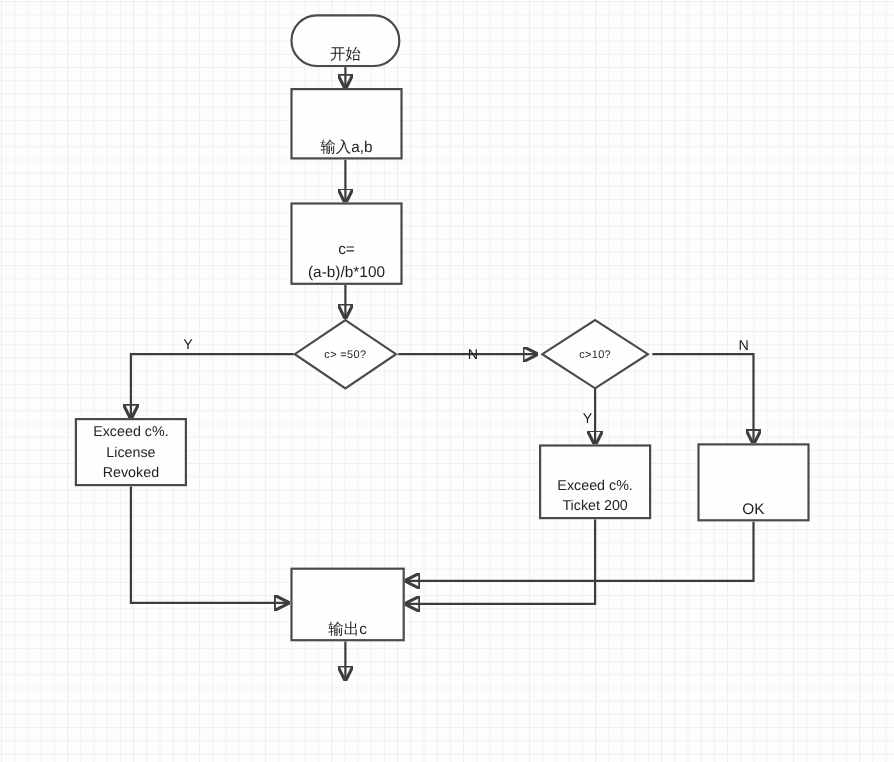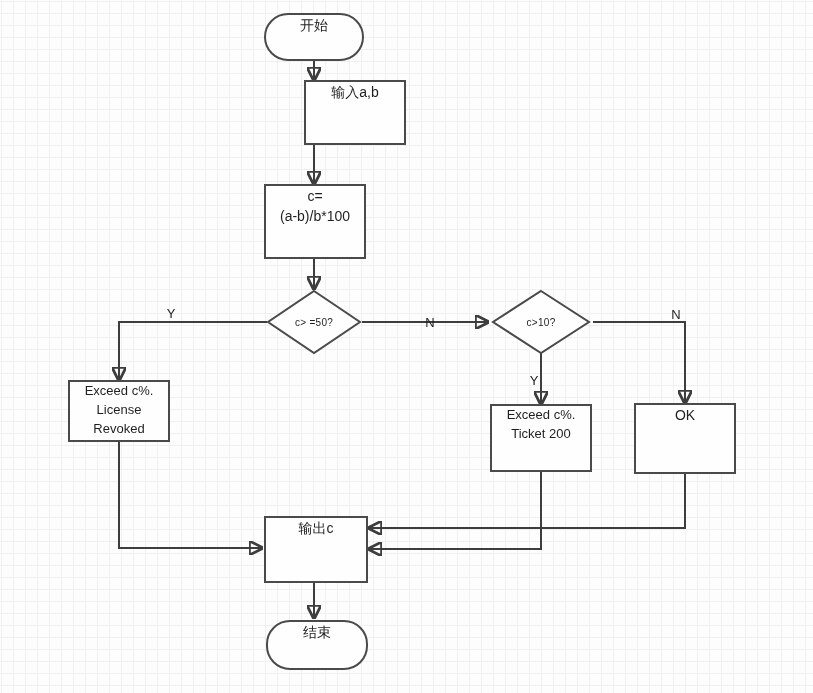--- a/index.html
+++ b/index.html
@@ -21,21 +21,21 @@
     background-position: 1px 1px, 1px 1px, 1px 1px, 1px 1px;
     overflow: hidden;
     font-family: "Liberation Sans", "DejaVu Sans", sans-serif;
   }
   .node {
     position: absolute;
     box-sizing: border-box;
     background: #fefefe;
     border: 2px solid #4a4a4a;
     display: flex;
-    align-items: flex-start;
+    align-items: flex-end;
     justify-content: center;
     text-align: center;
     color: #1f1f1f;
     font-size: 14px;
     line-height: 1.45;
     white-space: pre-line;
   }
   .terminator {
     border-radius: 24px;
   }
@@ -108,21 +108,21 @@
 
     <path d="M 685 474 L 685 528 L 369 528" marker-end="url(#arrow)"></path>
 
     <path d="M 314 583 L 314 618" marker-end="url(#arrow)"></path>
   </svg>
 
   <div class="node terminator" style="left:264px; top:13px; width:100px; height:48px;">
     <span>开始</span>
   </div>
 
-  <div class="node process" style="left:264px; top:80px; width:102px; height:65px;margin-left:40px;">
+  <div class="node process" style="left:264px; top:80px; width:102px; height:65px;">
     <span>输入a,b</span>
   </div>
 
   <div class="node process" style="left:264px; top:184px; width:102px; height:75px;">
     <span>c=
 (a-b)/b*100</span>
   </div>
 
   <div class="diamond" style="left:266px; top:289px; width:96px; height:66px;">
     <svg width="96" height="66" viewBox="0 0 96 66">
@@ -150,23 +150,20 @@
   </div>
 
   <div class="node process" style="left:634px; top:403px; width:102px; height:71px;">
     <span>OK</span>
   </div>
 
   <div class="node process" style="left:264px; top:516px; width:104px; height:67px;">
     <span>输出c</span>
   </div>
 
-  <div class="node terminator" style="left:266px; top:620px; width:102px; height:50px;">
-    <span>结束</span>
-  </div>
 
   <div class="edge-label" style="left:171px; top:313px;">Y</div>
 
   <div class="edge-label" style="left:430px; top:322px;">N</div>
 
   <div class="edge-label" style="left:534px; top:380px;">Y</div>
 
   <div class="edge-label" style="left:676px; top:314px;">N</div>
 
 </div>

